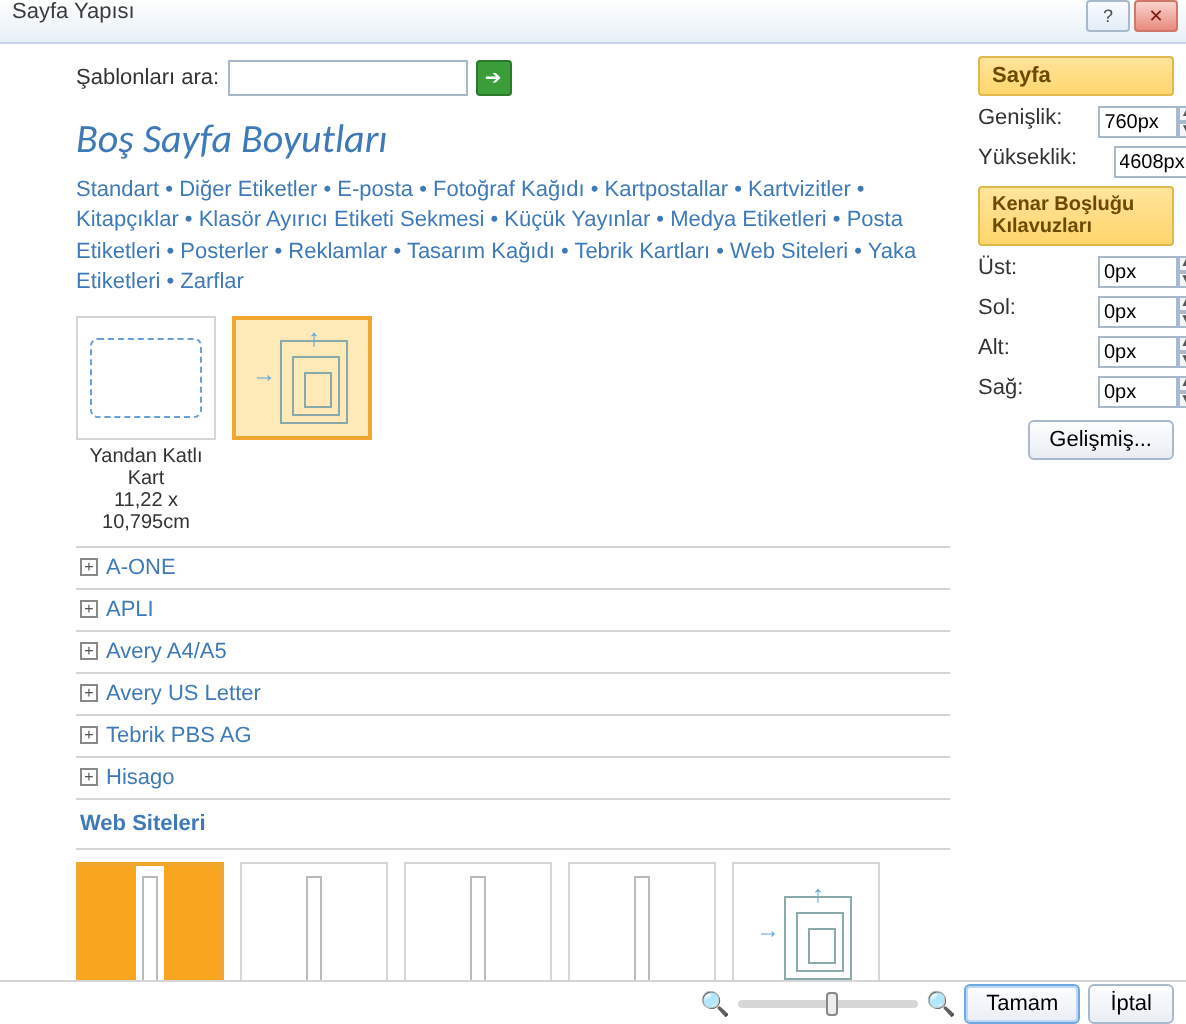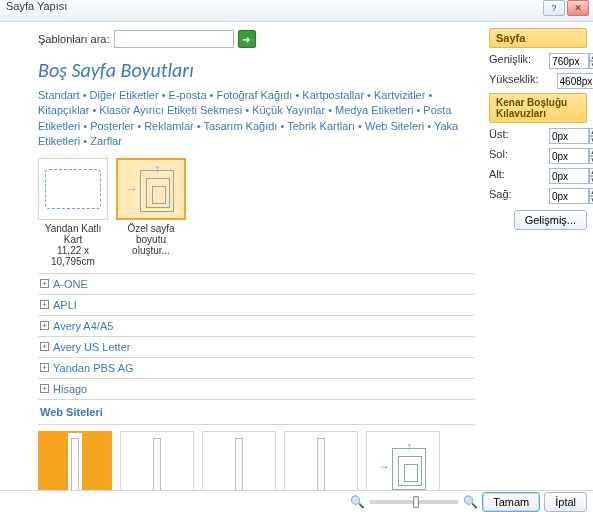--- a/index.html
+++ b/index.html
@@ -104,21 +104,20 @@
         <div class="thumb sel">
           <div class="box">
             <div class="newpage">
               <div class="big"></div>
               <div class="mid"></div>
               <div class="sm"></div>
               <span class="arr">→</span>
               <span class="arr2">↑</span>
             </div>
           </div>
-          <div class="lbl" style="white-space: pre-line;">Özel sayfa boyutu oluştur...</div>
         </div>
       </div>
 
     <div class="collapsers" id="collapsers">
         <div class="crow">
           <span class="plus">+</span>
           <span>A-ONE</span>
         </div>
         <div class="crow">
           <span class="plus">+</span>
@@ -127,21 +126,21 @@
         <div class="crow">
           <span class="plus">+</span>
           <span>Avery A4/A5</span>
         </div>
         <div class="crow">
           <span class="plus">+</span>
           <span>Avery US Letter</span>
         </div>
         <div class="crow">
           <span class="plus">+</span>
-          <span>Yandan PBS AG</span>
+          <span>Tebrik PBS AG</span>
         </div>
         <div class="crow">
           <span class="plus">+</span>
           <span>Hisago</span>
         </div>
       </div>
 
     <div class="subhead">Web Siteleri</div>
 
     <div class="webrow" id="web-thumbs">

